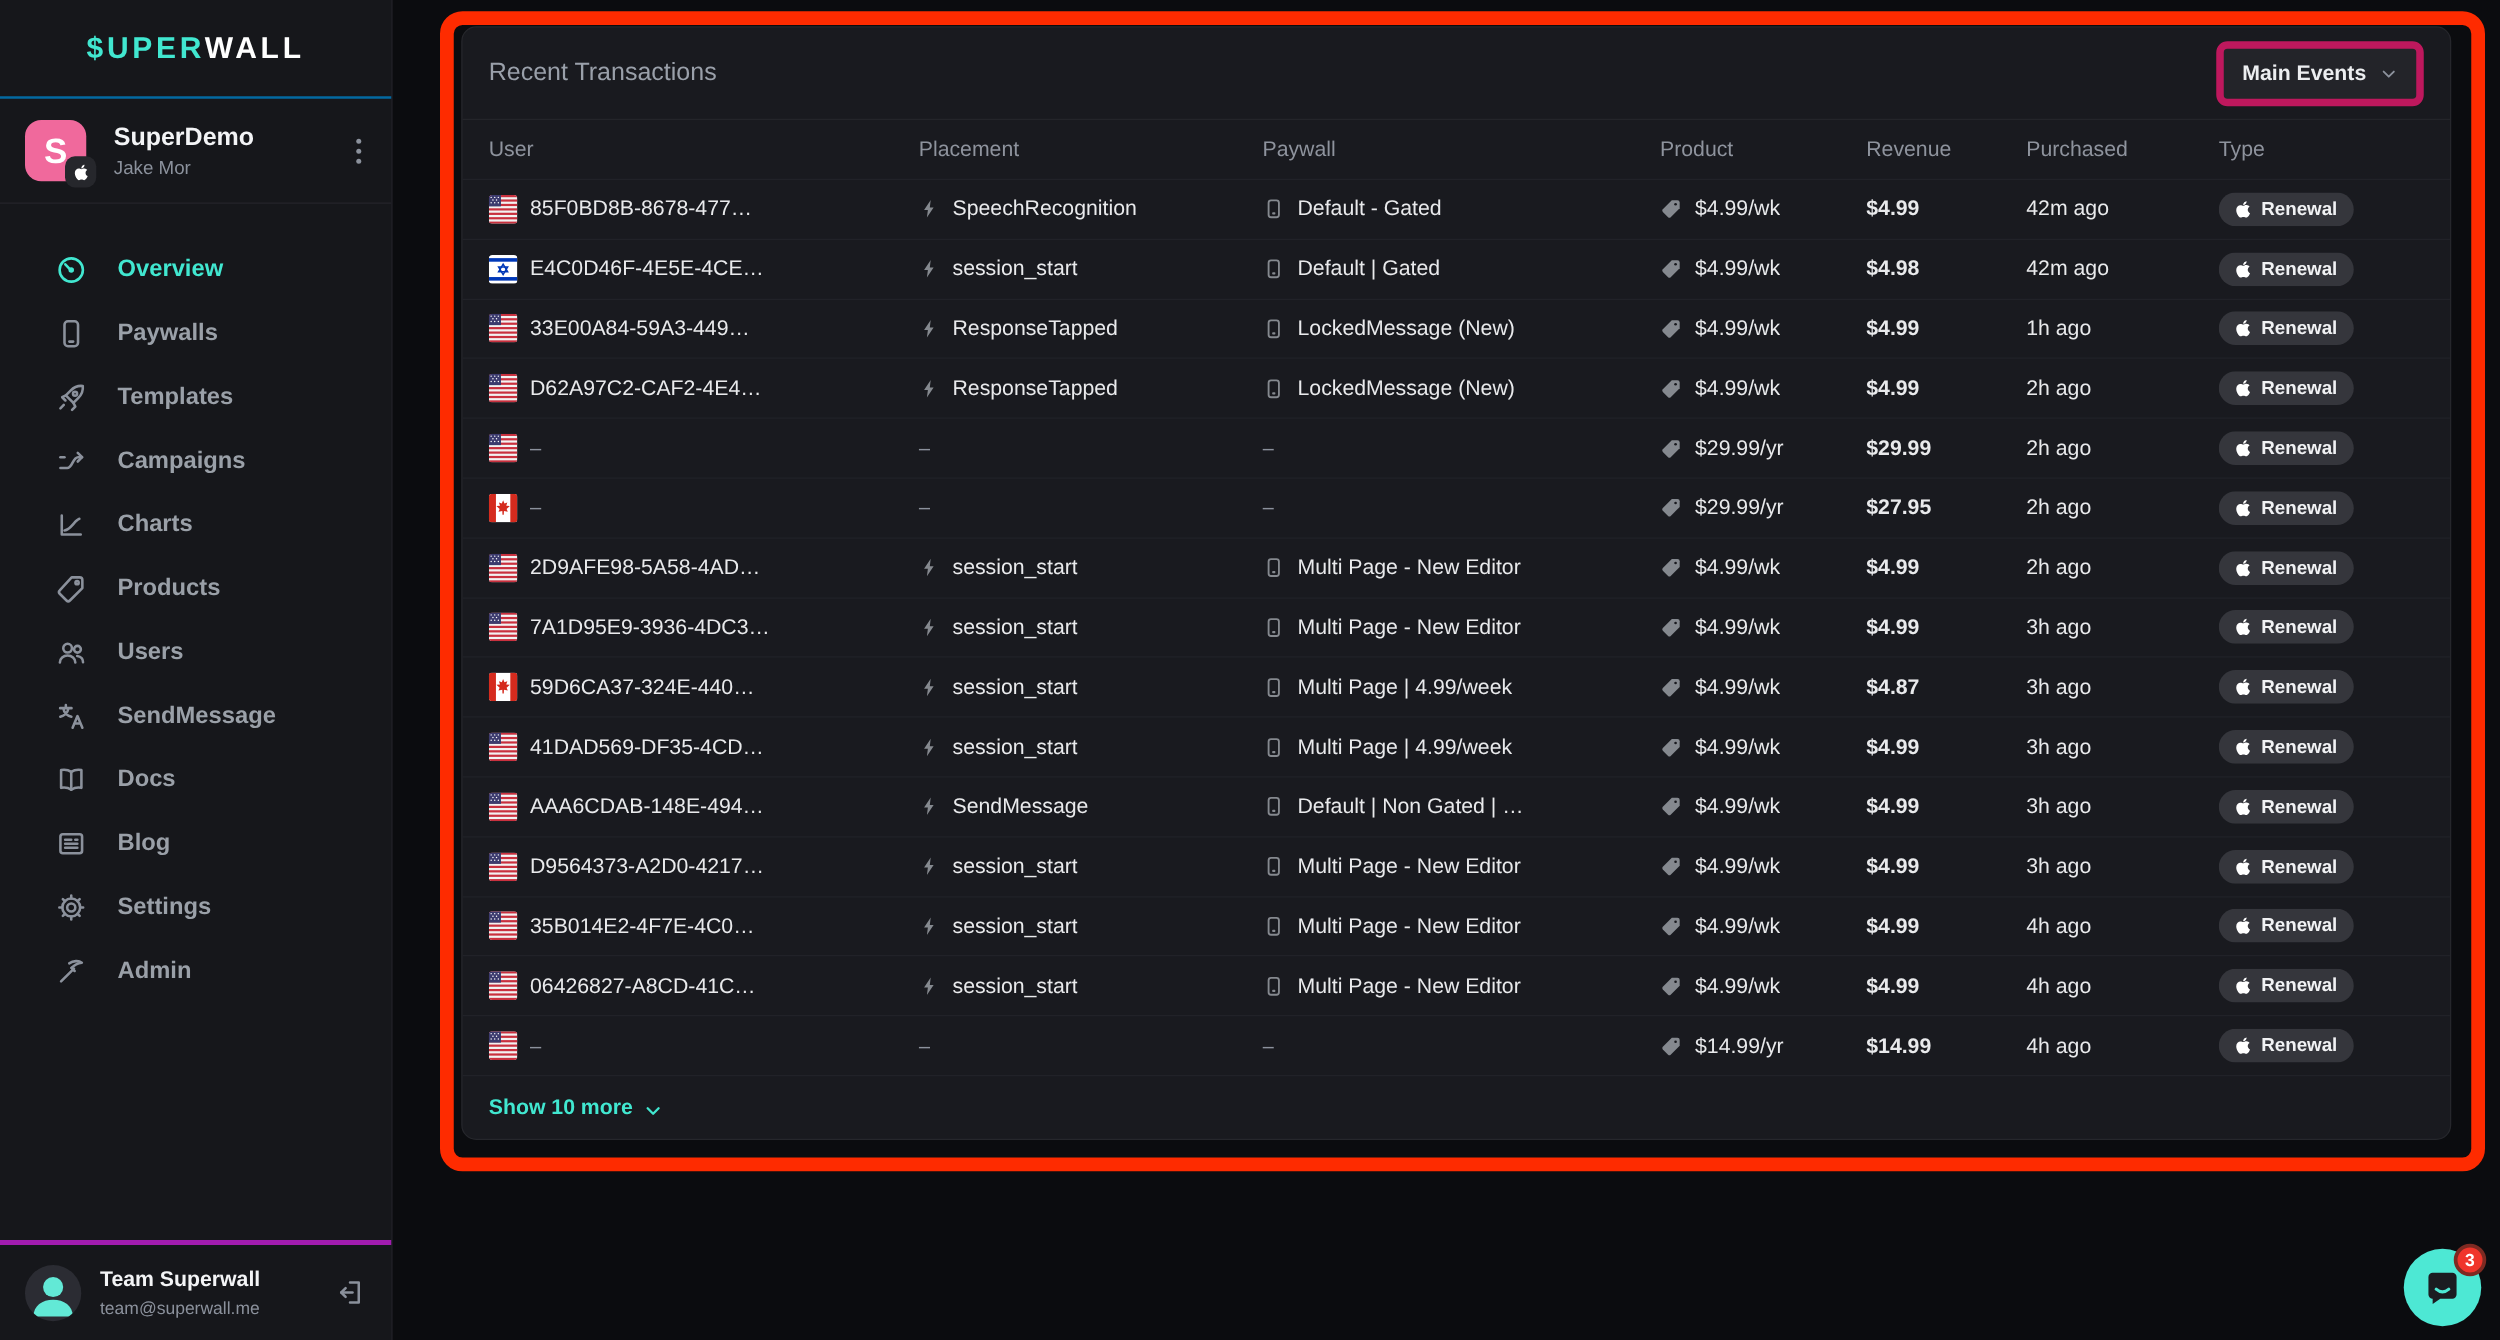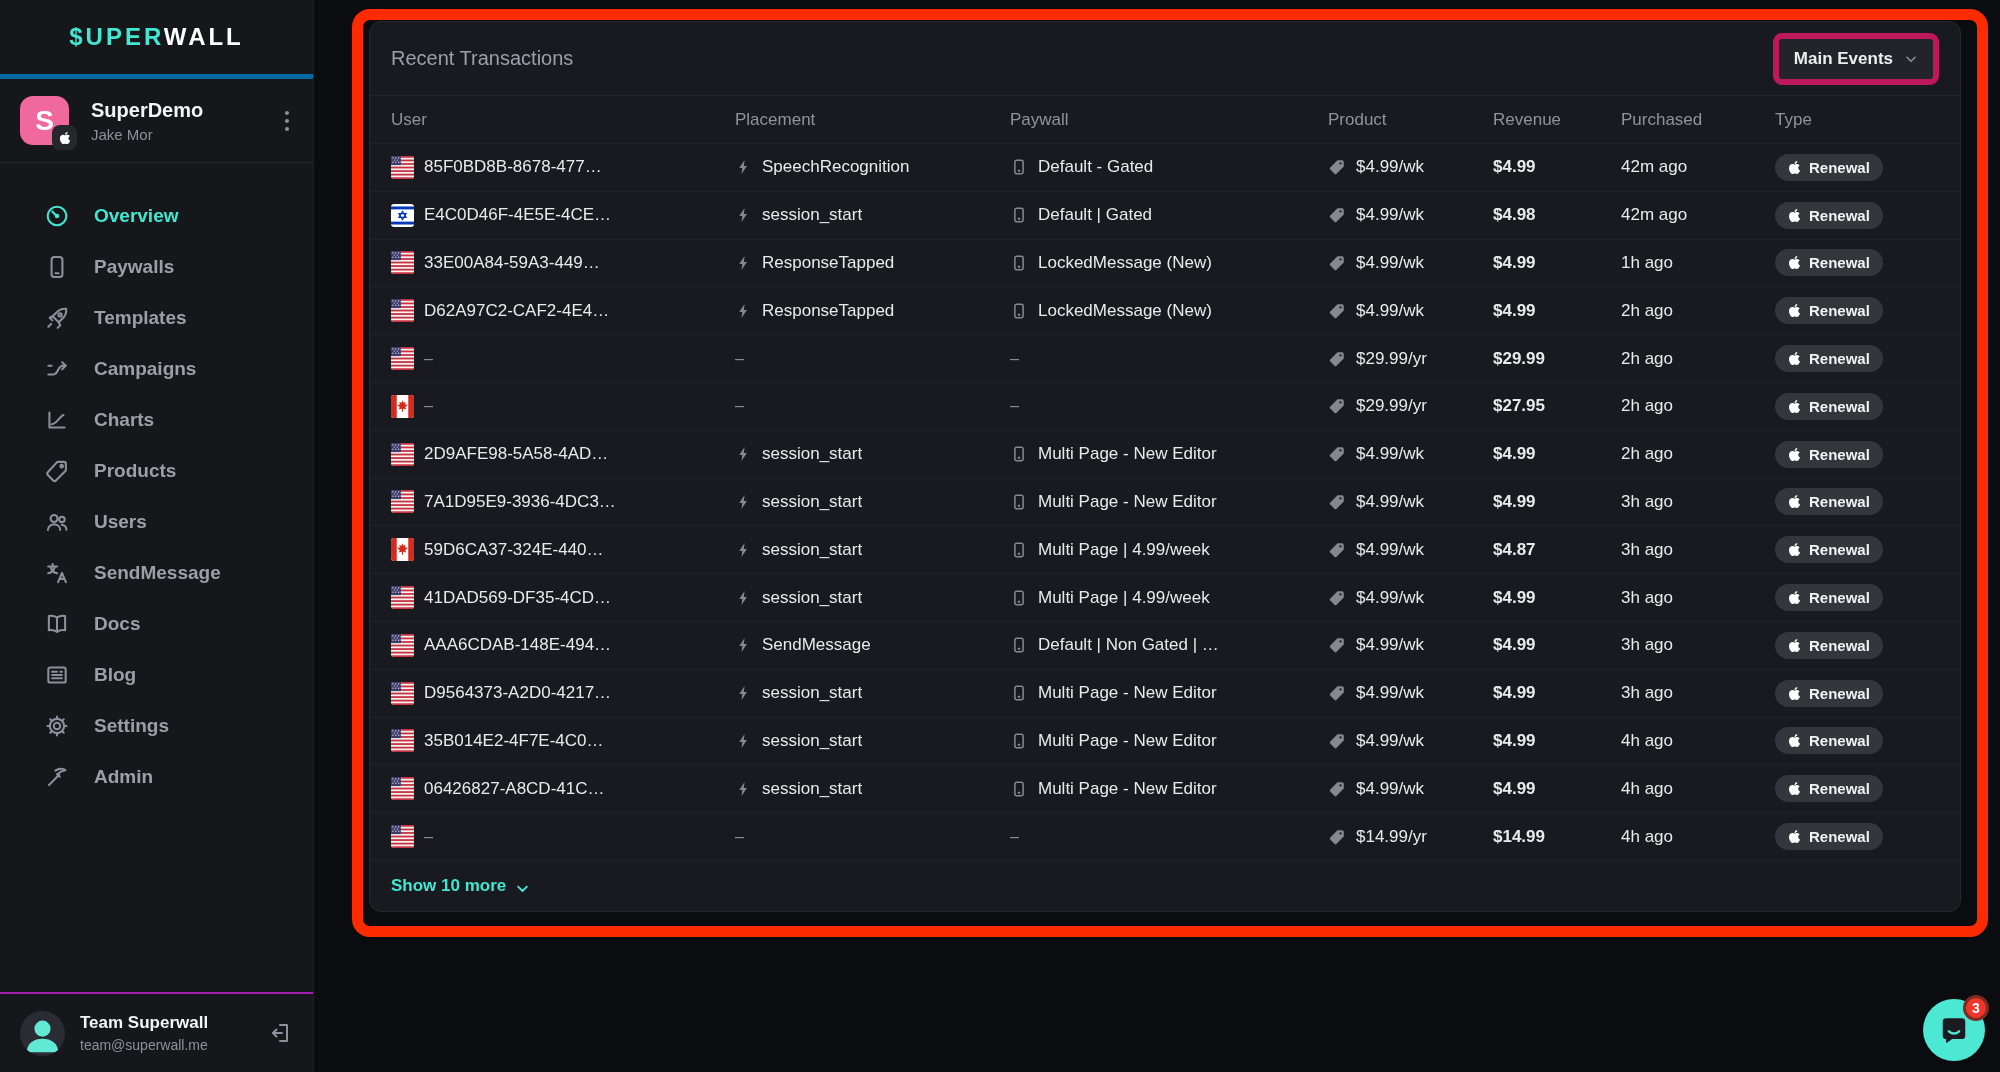--- a/index.html
+++ b/index.html
@@ -12,21 +12,21 @@
   }
   svg { display:block; }
 
   
   .sidebar {
     position:absolute; left:0; top:0; width:314px; height:1072px;
     background:#16171b; border-right:1px solid #202127;
     display:flex; flex-direction:column; z-index:2;
   }
   .logo-box { height:79px; display:flex; align-items:center; justify-content:center;
-    border-bottom:5px solid #0369a1; }
+    border-bottom:2px solid #0369a1; }
   .logo { font-size:24px; font-weight:800; letter-spacing:3px; color:#ffffff; }
   .logo .accent { color:#41e7d0; }
 
   .app-row { height:84px; display:flex; align-items:center; gap:22px;
     padding:0 20px; border-bottom:1px solid #24252b; position:relative; cursor:pointer; }
   .app-icon { width:49px; height:49px; background:#f0699c; border-radius:13px;
     display:flex; align-items:center; justify-content:center; position:relative;
     color:#fff; font-size:28px; font-weight:800; flex-shrink:0; }
   .app-icon .apple-badge { position:absolute; right:-8px; bottom:-5px; width:25px; height:25px;
     background:#26272c; border-radius:8px; display:flex; align-items:center; justify-content:center; }
@@ -36,21 +36,21 @@
     display:flex; flex-direction:column; gap:4px; padding:6px; cursor:pointer; }
   .kebab i { width:4px; height:4px; border-radius:50%; background:#8b919c; }
 
   .nav { padding-top:27px; display:flex; flex-direction:column; }
   .nav-item { height:51px; display:flex; align-items:center; gap:24px;
     padding-left:44px; color:#9aa0a8; font-size:19px; font-weight:600; cursor:pointer; }
   .nav-item .nicon { width:26px; height:26px; color:#8b919c; flex-shrink:0; }
   .nav-item.active { color:#41e7d0; }
   .nav-item.active .nicon { color:#41e7d0; }
 
-  .account { margin-top:auto; border-top:2px solid #a21caf; height:80px;
+  .account { margin-top:auto; border-top:4px solid #a21caf; height:80px;
     display:flex; align-items:center; gap:15px; padding:0 20px; position:relative; }
   .avatar { width:45px; height:45px; border-radius:50%; background:#2b2c33;
     overflow:hidden; flex-shrink:0; }
   .team-name { font-size:17px; font-weight:700; color:#f3f4f6; }
   .team-email { font-size:14px; color:#8b919c; margin-top:4px; }
   .logout { position:absolute; right:20px; color:#8b919c; cursor:pointer; }
 
   
   .red-box { position:absolute; left:352px; top:9px; width:1636px; height:928px;
     border:11px solid #fe2b00; border-radius:18px; z-index:6; pointer-events:none; }

